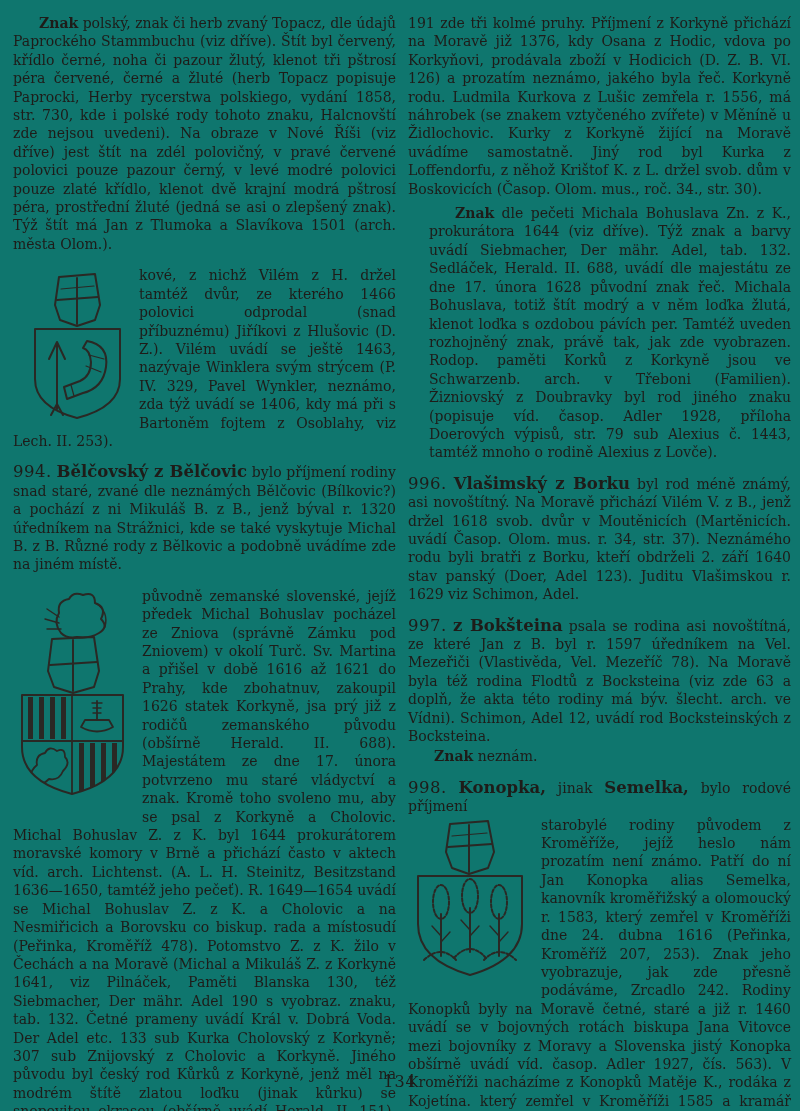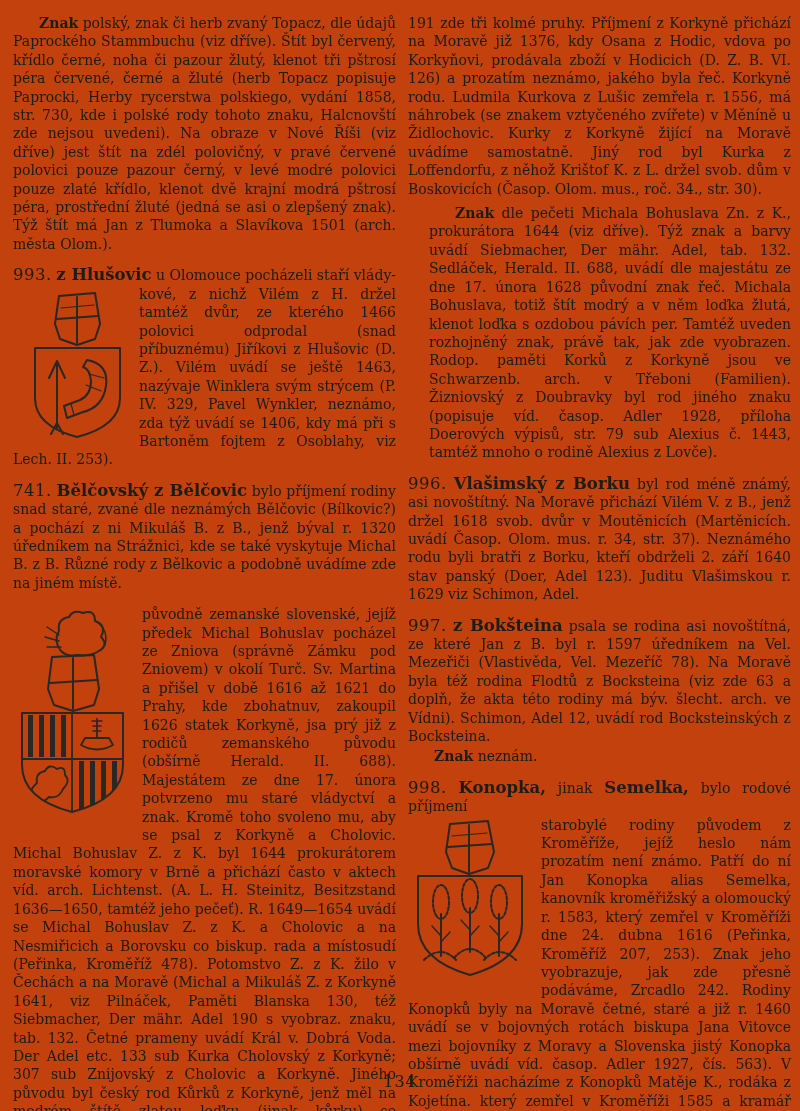--- a/index.html
+++ b/index.html
@@ -1,21 +1,21 @@
 <!DOCTYPE html>
 <html><head>
 <meta charset="utf-8">
 <style>
   html,body{margin:0;padding:0;}
   body{background:#e9e8e4;}
   .page{
     position:relative;
     width:800px;height:1111px;
     margin:0 auto;
-    background:#c2410c;
+    background:#0f766e;
     color:#1e1c19;
     font-family:"DejaVu Serif", serif;
     font-size:14px;
     line-height:18.4px;
     overflow:hidden;
     box-sizing:border-box;
     padding:14px 9px 0 13px;
   }
   .columns{display:flex;gap:12px;}
   .col{width:383px;box-sizing:border-box;}
@@ -44,25 +44,20 @@
   <div class="columns">
 
     <div class="col">
 
       <p class="para indent">
         <b>Znak</b>
         <span>polský, znak či herb zvaný Topacz, dle údajů Paprockého Stammbuchu (viz dříve). Štít byl červený, křídlo černé, noha či pazour žlutý, klenot tři pštrosí péra červené, černé a žluté (herb Topacz popisuje Paprocki, Herby rycerstwa polskiego, vydání 1858, str. 730, kde i polské rody tohoto znaku, Halcnovští zde nejsou uvedeni). Na obraze v Nové Říši (viz dříve) jest štít na zdél polovičný, v pravé červené polovici pouze pazour černý, v levé modré polovici pouze zlaté křídlo, klenot dvě krajní modrá pštrosí péra, prostřední žluté (jedná se asi o zlepšený znak). Týž štít má Jan z Tlumoka a Slavíkova 1501 (arch. města Olom.).</span>
       </p>
 
       <div class="entry">
-        <p class="para head-line">
-          <span class="enum">993.</span>
-          <b class="ename">z Hlušovic</b>
-          <span>u Olomouce pocházeli staří vlády-</span>
-        </p>
         <span class="shield-float shield-993">
           <svg width="100" height="152" viewBox="0 0 100 152">
             <g fill="none" stroke="#2a2824" stroke-width="2" stroke-linejoin="round" stroke-linecap="round">
               <path d="M32 8 L68 5 L73 36 L68 51 L50 57 L33 51 L28 36 Z"></path>
               <path d="M50 9 L50 55"></path>
               <path d="M30 31 L71 28"></path>
               <path d="M34 20 L67 17" stroke-width="1.2"></path>
               <path d="M8 60 L93 60 L93 110 Q93 138 50 149 Q8 138 8 110 Z"></path>
               <path d="M30 140 L30 76"></path>
               <path d="M22 90 L30 73 L38 90"></path>
@@ -74,21 +69,21 @@
             </g>
           </svg>
         </span>
         <p class="para">
           <span>kové, z nichž Vilém z H. držel tamtéž dvůr, ze kterého 1466 polovici odprodal (snad příbuznému) Jiříkovi z Hlušovic (D. Z.). Vilém uvádí se ještě 1463, nazývaje Winklera svým strýcem (P. IV. 329, Pavel Wynkler, neznámo, zda týž uvádí se 1406, kdy má při s Bartoněm fojtem z Osoblahy, viz Lech. II. 253).</span>
         </p>
       </div>
 
       <div class="entry">
         <p class="para">
-          <span class="enum">741.</span>
+          <span class="enum">994.</span>
           <b class="ename">Bělčovský z Bělčovic</b>
           <span>bylo příjmení rodiny snad staré, zvané dle neznámých Bělčovic (Bílkovic?) a pochází z ni Mikuláš B. z B., jenž býval r. 1320 úředníkem na Strážnici, kde se také vyskytuje Michal B. z B. Různé rody z Bělkovic a podobně uvádíme zde na jiném místě.</span>
         </p>
       </div>
 
       <div class="entry">
         <span class="shield-float shield-995">
           <svg width="118" height="218" viewBox="0 0 118 218">
             <defs>
               <clipPath id="shield995clip">

